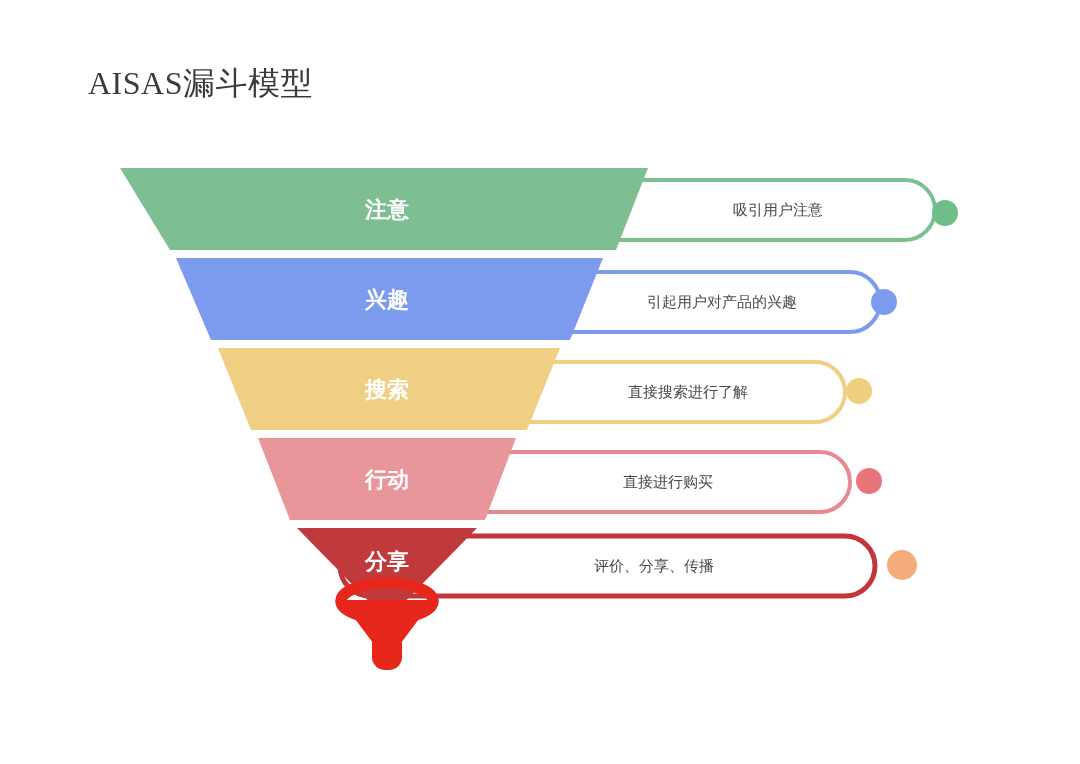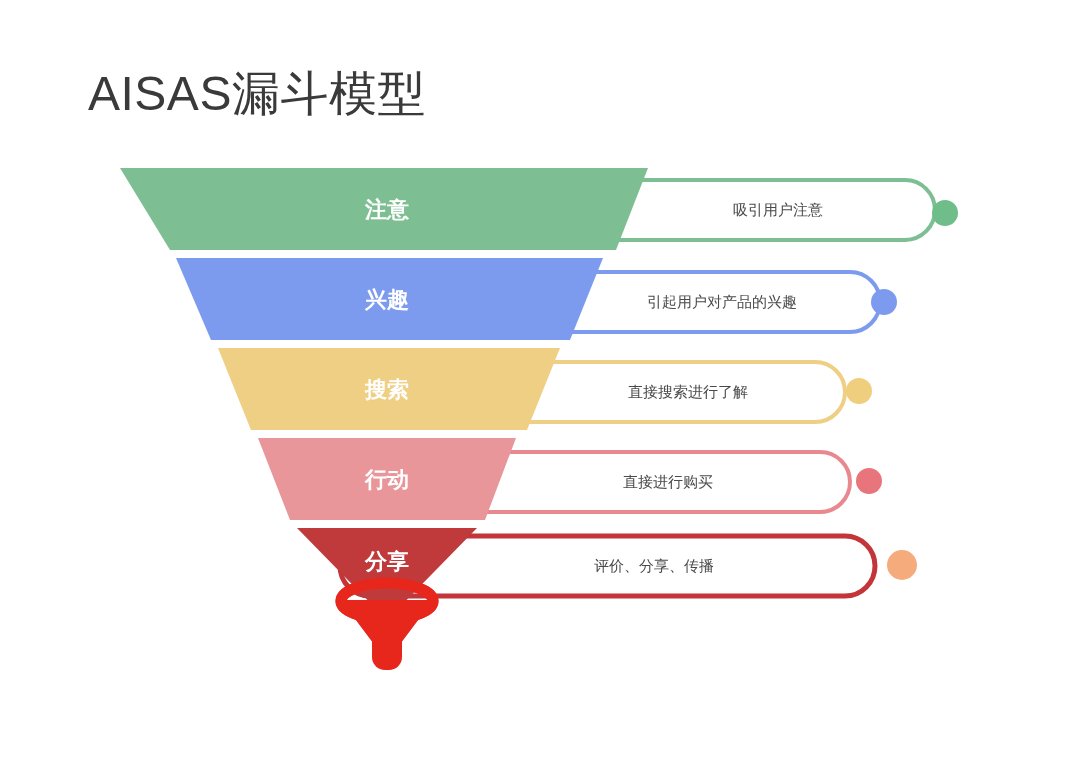--- a/index.html
+++ b/index.html
@@ -17,25 +17,26 @@
   #canvas {
     position: relative;
     width: 1080px;
     height: 764px;
     background: #ffffff;
   }
   #page-title {
     position: absolute;
     left: 88px;
     top: 62px;
-    font-size: 48px;
+    font-size: 32px;
     font-weight: 500;
     letter-spacing: 0.5px;
     color: #3a3a3a;
     white-space: nowrap;
+    font-family: Liberation Serif, serif;
   }
   svg#funnel-svg {
     position: absolute;
     left: 0;
     top: 0;
     width: 1080px;
     height: 764px;
   }
   .stage-label {
     font-family: "Liberation Sans", "DejaVu Sans", sans-serif;

